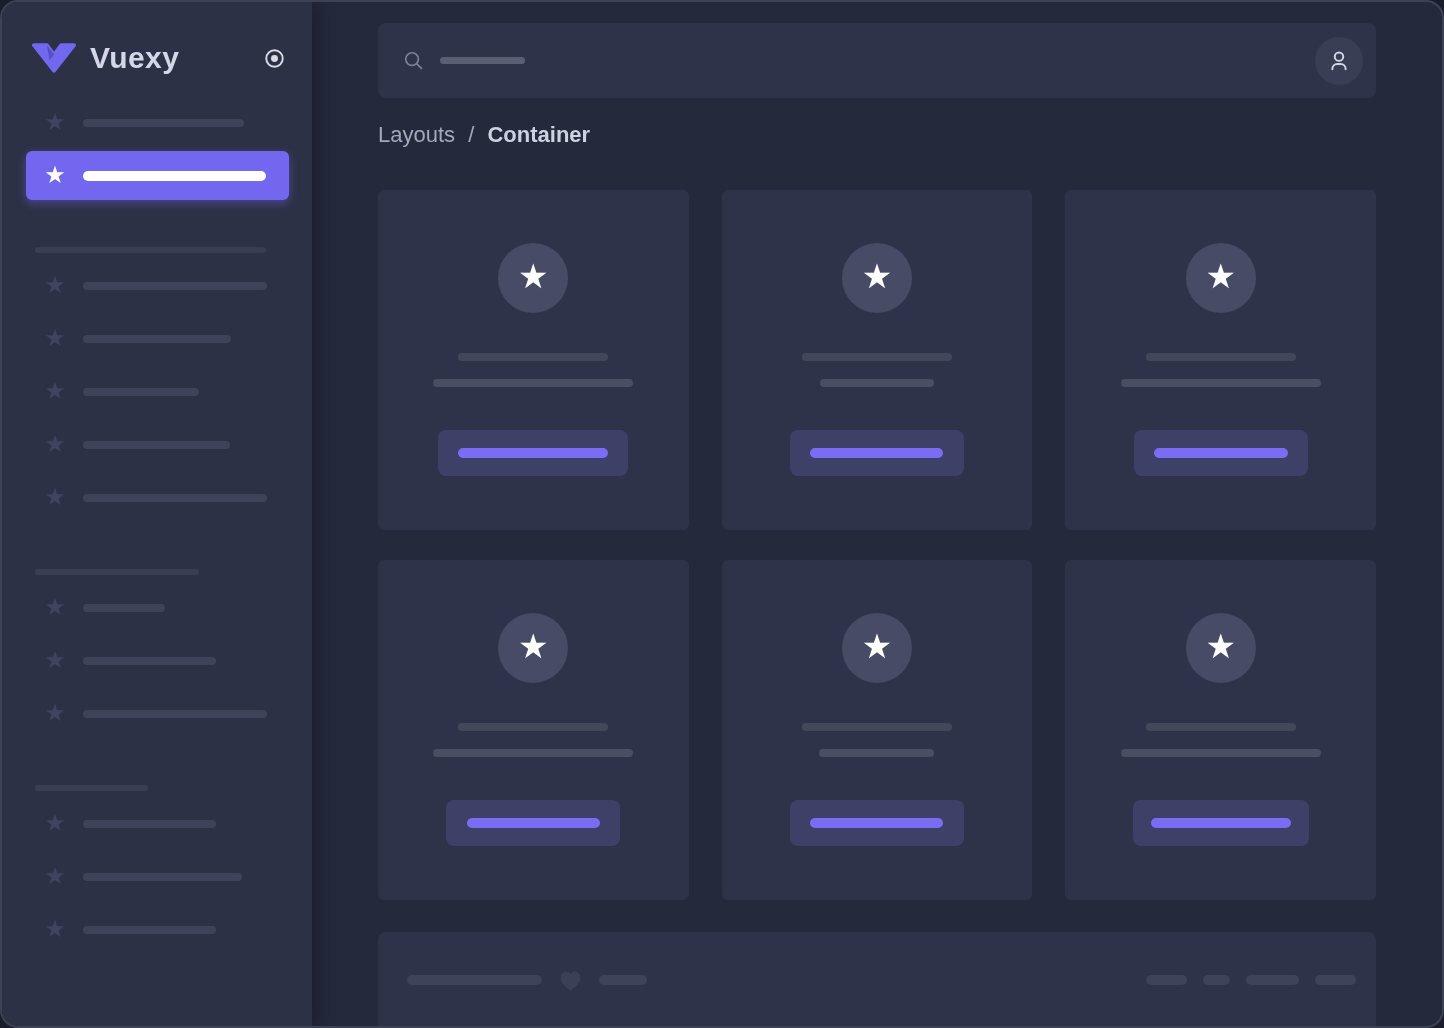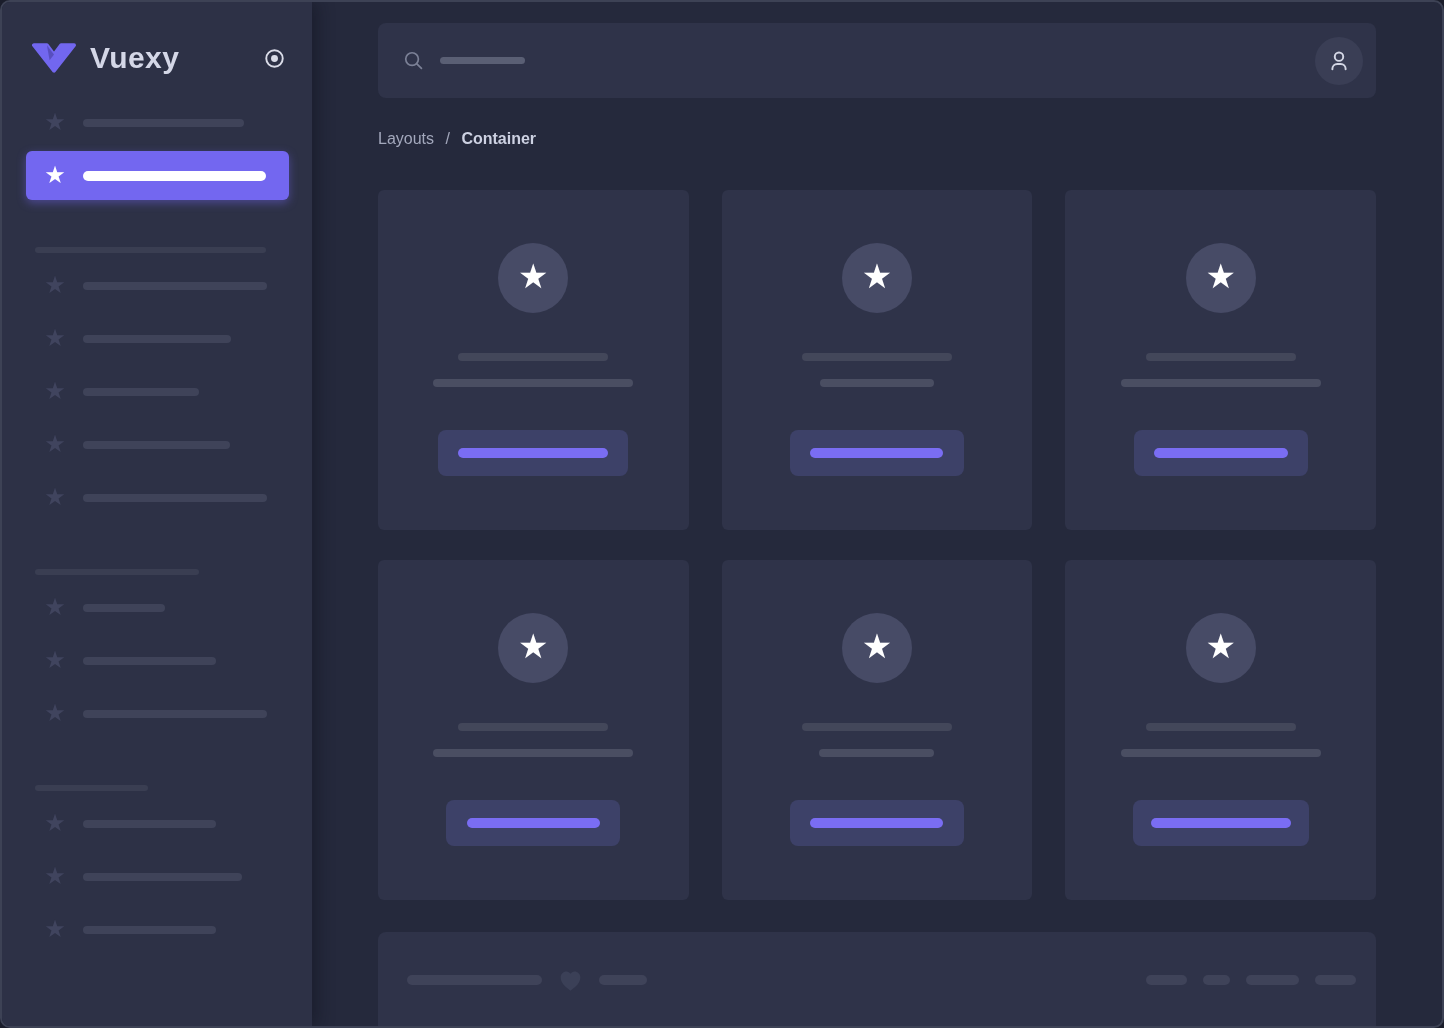--- a/index.html
+++ b/index.html
@@ -1,21 +1,21 @@
 <!DOCTYPE html>
 <html style="--primary: #7367f0; --app-bg: #25293c; --panel-bg: #2f3349; --sidebar-bg: #2d3146;"><head>
 <meta charset="utf-8">
 <style>
   * { box-sizing: border-box; }
   html,body { margin:0; padding:0; background:#1a1d2b; font-family:"Liberation Sans", sans-serif; }
 
   .frame {
     position:relative; width:1444px; height:1028px; margin:0 auto;
     background:var(--app-bg,#25293c);
-    border:2px solid #3d4255; border-radius:10px;
+    border:2px solid #3d4255; border-radius:18px;
     overflow:hidden; display:flex;
   }
 
   
   .sidebar {
     flex:0 0 310px; width:310px; background:var(--sidebar-bg,#2d3146);
     box-shadow:5px 0 16px rgba(14,16,26,.45); z-index:2;
   }
   .sidebar-header { display:flex; align-items:center; height:96px; padding:16px 26px 0 30px; }
   .logo { display:flex; flex:0 0 auto; }
@@ -39,21 +39,21 @@
   .searchbar {
     height:75px; background:var(--panel-bg,#2f3349); border-radius:8px;
     display:flex; align-items:center; padding:0 13px 0 24px; cursor:text;
   }
   .search-ph { height:7px; border-radius:4px; background:#5a5f74; margin-left:15px; }
   .avatar-btn {
     margin-left:auto; width:48px; height:48px; border-radius:50%;
     background:#3a3e55; display:flex; align-items:center; justify-content:center; cursor:pointer;
   }
 
-  .breadcrumb { margin-top:32px; font-size:16px; color:#a3a8bc; }
+  .breadcrumb { margin-top:24px; font-size:22px; color:#a3a8bc; }
   .breadcrumb .sep { margin:0 7px; color:#a3a8bc; }
   .breadcrumb .crumb-link { cursor:pointer; }
   .breadcrumb .current { color:#cdd1e2; font-weight:700; }
 
   .grid { margin-top:42px; display:grid; grid-template-columns:repeat(3,1fr); gap:30px 33px; }
   .card {
     height:340px; background:var(--panel-bg,#2f3349); border-radius:6px;
     display:flex; flex-direction:column; align-items:center;
   }
   .card-avatar {

